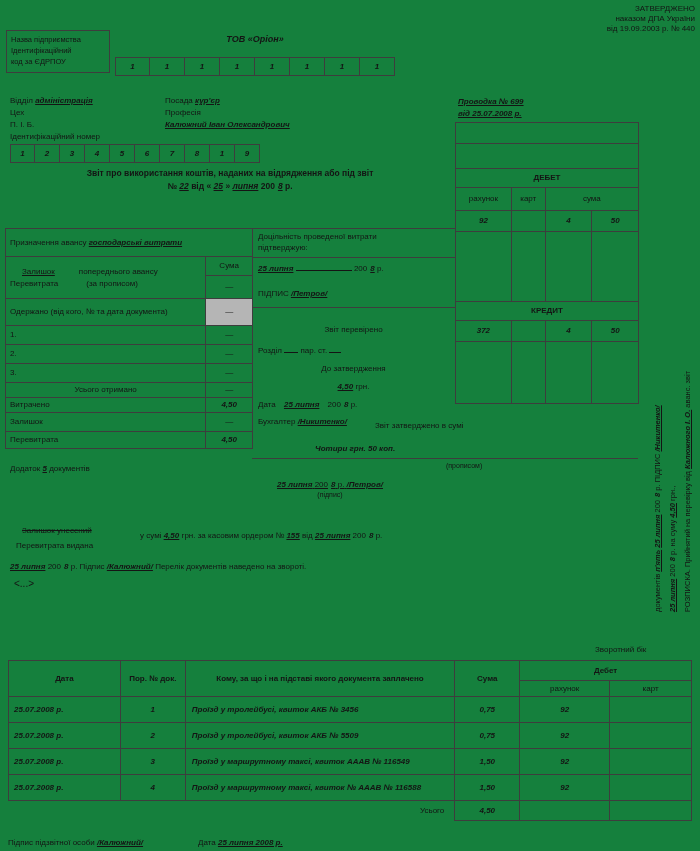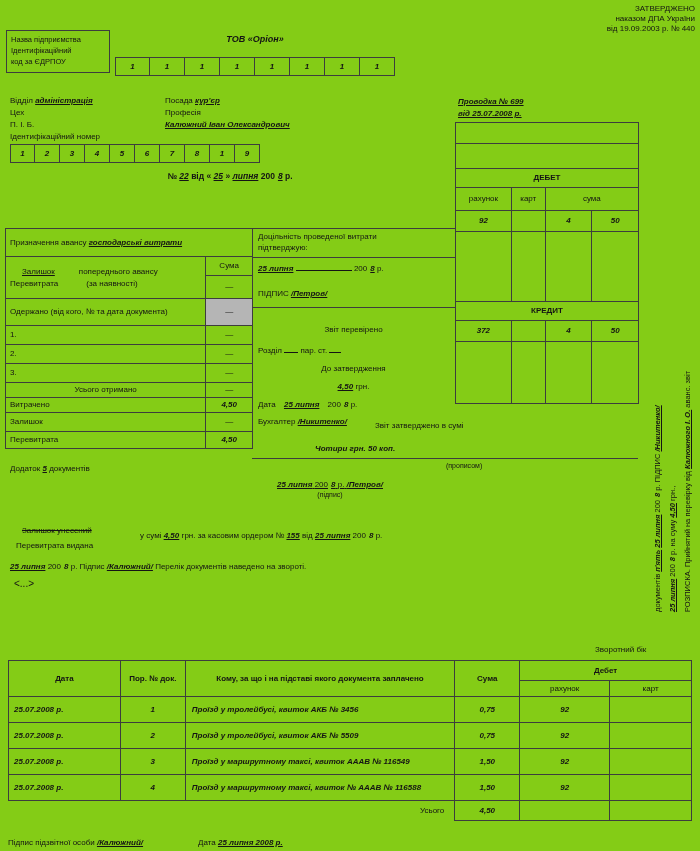--- a/index.html
+++ b/index.html
@@ -1,18 +1,18 @@
 <!DOCTYPE html>
 <html><head>
 <meta charset="utf-8">
 <style>
   * { margin:0; padding:0; box-sizing:border-box; }
   body { margin:0; background:#ffffff; }
   .page {
-    position:relative; width:700px; height:851px; background:#84cc16;
+    position:relative; width:700px; height:851px; background:#15803d;
     font-family:"Liberation Sans", sans-serif; color:#141414;
     font-size:8px; line-height:10px; overflow:hidden;
   }
   .abs { position:absolute; }
   .b  { font-weight:bold; }
   .bi { font-weight:bold; font-style:italic; }
   .u  { text-decoration:underline; }
   .lt { text-decoration:line-through; }
   .ctr{ text-align:center; }
   .rt { text-align:right; }
@@ -139,20 +139,21 @@
     <tr style="height:62px">
       <td></td>
           <td></td>
       <td></td>
           <td></td>
     </tr>
   </tbody>
     </table>
 
   <div class="abs ctr b" style="left:5px;top:168px;width:450px;font-size:8.5px">
+    <div>Звіт про використання коштів, наданих на відрядження або під звіт</div>
     <div style="margin-top:3px">
       <span>№</span>
       <span class="bi u">22</span>
       <span>від «</span>
       <span class="bi u">25</span>
       <span>»</span>
       <span class="bi u">липня</span>
       <span>200</span><span class="bi u" style="margin-left:3px">8</span>
       <span>р.</span>
     </div>
@@ -169,21 +170,21 @@
         <span>Призначення авансу</span>
         <span class="bi u">господарські витрати</span>
       </td>
     </tr>
     <tr style="height:19px">
       <td rowspan="2" style="padding-left:4px;line-height:12px">
         <div>
           <span class="u" style="margin-left:12px">Залишок</span><span style="margin-left:24px">попереднього авансу</span>
         </div>
         <div>
-          <span>Перевитрата</span><span style="margin-left:28px">(за наявності)</span>
+          <span>Перевитрата</span><span style="margin-left:28px">(за прописом)</span>
         </div>
       </td>
       <td class="ctr">Сума</td>
     </tr>
     <tr style="height:23px">
           <td class="ctr">—</td>
         </tr>
     <tr style="height:27px">
       <td style="padding-left:4px;white-space:nowrap">Одержано (від кого, № та дата документа)</td>
       <td class="ctr shaded">—</td>

